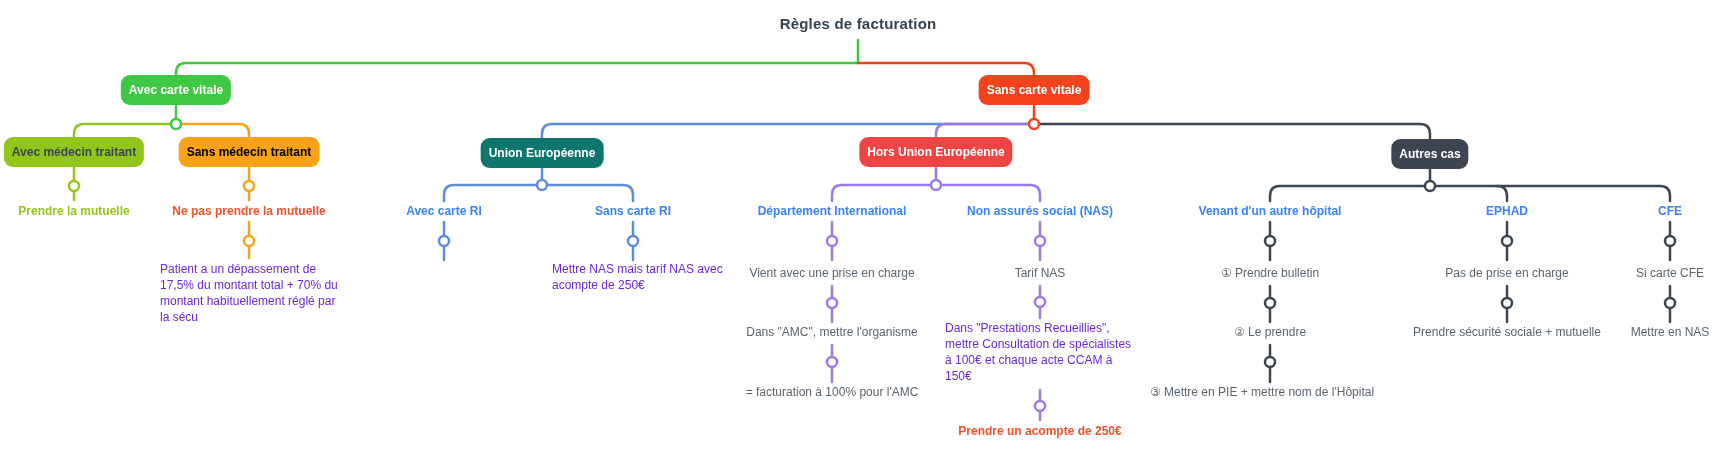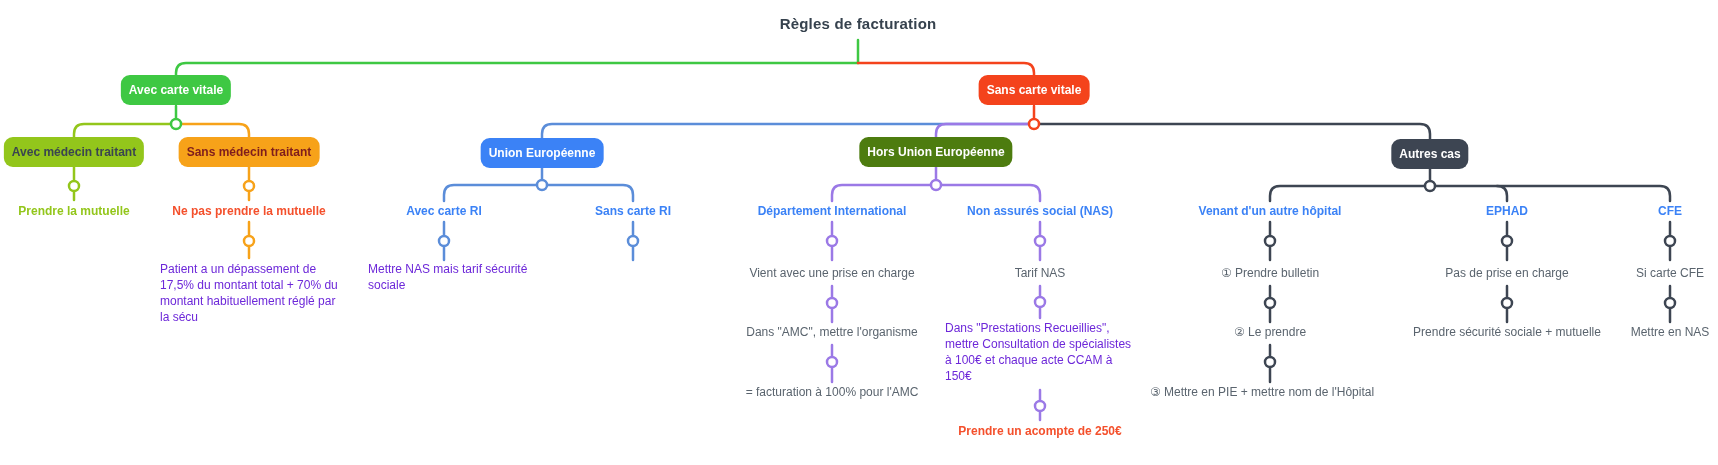--- a/index.html
+++ b/index.html
@@ -5,24 +5,24 @@
   *{margin:0;padding:0;box-sizing:border-box}
   html,body{background:#fff}
   body{font-family:"Liberation Sans","DejaVu Sans",sans-serif}
   #canvas{position:relative;width:1718px;height:465px;background:#fff;overflow:hidden}
   .abs{position:absolute}
   .ctr{transform:translateX(-50%)}
   .title{font-size:15px;font-weight:bold;color:#36424e;white-space:nowrap;letter-spacing:.2px}
   .pill{height:30px;line-height:30px;padding:0 8px;border-radius:9px;font-size:12px;font-weight:bold;white-space:nowrap;color:#fff}
   .pill.green{background:#3ec843}
   .pill.lime{background:#93c61b;color:#3a4550}
-  .pill.orange{background:#f7a219;color:#7f1d1d}
+  .pill.orange{background:#f7a219;color:#000000}
   .pill.red{background:#f4431c}
-  .pill.blue{background:#3b82f6}
-  .pill.purple{background:#4d7c0f}
+  .pill.blue{background:#0f766e}
+  .pill.purple{background:#ef4444}
   .pill.dark{background:#3d4552}
   .lbl{font-size:12px;font-weight:bold;color:#3b82f6;white-space:nowrap}
   .leaf{font-size:12px;color:#5a646e;white-space:nowrap}
   .block{font-size:12px;color:#6d28d9;white-space:pre-line;line-height:16px;text-align:left}
   .lime-text{font-size:12px;font-weight:bold;color:#93c61b;white-space:nowrap}
   .red-text{font-size:12px;font-weight:bold;color:#f4502c;white-space:nowrap}
   svg.wires{position:absolute;left:0;top:0}
   svg.wires path{fill:none;stroke-width:2.5px;stroke-linecap:round}
   svg.wires circle{fill:#fff;stroke-width:2.5px}
 </style>
@@ -113,22 +113,22 @@
 
   <div class="abs ctr lime-text" style="left:74px;top:204px">Prendre la mutuelle</div>
   <div class="abs ctr red-text" style="left:249px;top:204px">Ne pas prendre la mutuelle</div>
   <div class="abs block" style="left:160px;top:261px">Patient a un dépassement de
 17,5% du montant total + 70% du
 montant habituellement réglé par
 la sécu</div>
 
   <div class="abs ctr lbl" style="left:444px;top:204px">Avec carte RI</div>
   <div class="abs ctr lbl" style="left:633px;top:204px">Sans carte RI</div>
-  <div class="abs block" style="left:368px;top:261px">Mettre NAS mais tarif sécurité
-sociale</div>
+  <div class="abs block" style="left:552px;top:261px">Mettre NAS mais tarif NAS avec
+acompte de 250€</div>
 
   <div class="abs ctr lbl" style="left:832px;top:204px">Département International</div>
   <div class="abs ctr lbl" style="left:1040px;top:204px">Non assurés social (NAS)</div>
   <div class="abs ctr leaf" style="left:832px;top:266px">Vient avec une prise en charge</div>
   <div class="abs ctr leaf" style="left:1040px;top:266px">Tarif NAS</div>
   <div class="abs ctr leaf" style="left:832px;top:325px">Dans "AMC", mettre l'organisme</div>
   <div class="abs block" style="left:945px;top:320px">Dans "Prestations Recueillies",
 mettre Consultation de spécialistes
 à 100€ et chaque acte CCAM à
 150€</div>

